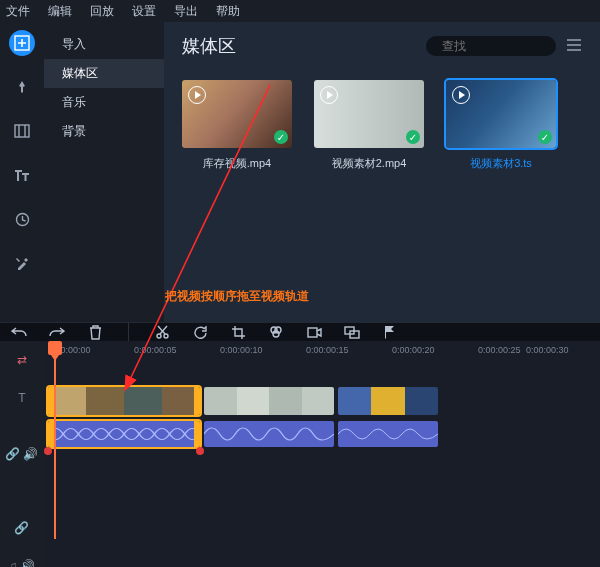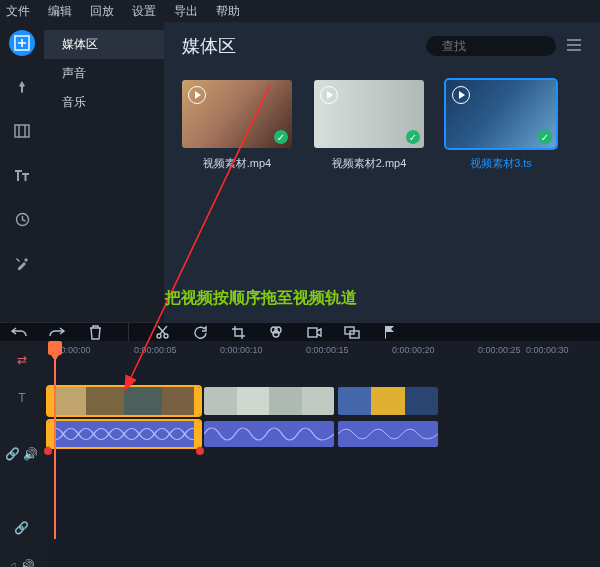--- a/index.html
+++ b/index.html
@@ -40,21 +40,21 @@
   .tname.sel{color:#1e90ff}
   .play{position:absolute;left:6px;top:6px;width:18px;height:18px;border:1.5px solid #fff;border-radius:50%;display:flex;align-items:center;justify-content:center}
   .play:after{content:"";border-left:6px solid #fff;border-top:4px solid transparent;border-bottom:4px solid transparent;margin-left:2px}
   .check{position:absolute;right:4px;bottom:4px;width:14px;height:14px;background:#1fb66d;border-radius:50%;display:flex;align-items:center;justify-content:center;color:#fff;font-size:10px}
   .timg1{background:linear-gradient(130deg,#c9a06a 0%,#a5745e 45%,#472d22 100%)}
   .timg2{background:linear-gradient(90deg,#d7dedb 0%,#c4ccc9 50%,#b0b9b6 100%)}
   .timg3{background:linear-gradient(130deg,#1a3a63 0%,#2a5a8a 45%,#6aa3d0 100%)}
 
   
   .arrow-wrap{position:absolute;left:0;top:0;width:600px;height:567px;pointer-events:none;z-index:50}
-  .anno{position:absolute;left:165px;top:288px;color:#84cc16;font-size:16px;font-weight:600;pointer-events:none;z-index:51}
+  .anno{position:absolute;left:165px;top:288px;color:#f97316;font-size:12px;font-weight:600;pointer-events:none;z-index:51}
 
   
   .toolbar{height:34px;background:#0d1117;border-top:1px solid #232a34;display:flex;align-items:center;padding:0 10px;gap:20px;color:#b9c2d1}
   .toolbar .sep{width:1px;height:18px;background:#2a313d;margin:0 4px}
   .tbicon{display:flex;align-items:center;justify-content:center;width:18px;height:18px}
   .tbicon svg{display:block}
 
   
   .timeline{flex:1;background:#181d27;display:flex}
   .trackrail{width:44px;background:#1a1f27;display:flex;flex-direction:column;align-items:center;gap:24px;padding-top:12px;color:#7a8294;font-size:12px}
@@ -131,23 +131,24 @@
           </svg>
       </div>
       <div class="rbtn">
         <svg width="15" height="15" viewBox="0 0 15 15" fill="#9aa3b2">
             <path d="M3 12l6-6 2 2-6 6H3v-2zm8-10l2 2-2 2-2-2 2-2zM2 2l3 3-1 1-3-3 1-1z"></path>
           </svg>
       </div>
     </div>
 
     <div class="tree">
+      <div class="ti">导入</div>
       <div class="ti sel">媒体区</div>
-      <div class="ti">声音</div>
       <div class="ti">音乐</div>
+      <div class="ti">背景</div>
     </div>
 
     <div class="media">
       <div class="media-head">
         <h2>媒体区</h2>
         <div style="display:flex;align-items:center">
           <div class="search">
             <svg width="12" height="12" viewBox="0 0 12 12" fill="none" stroke="#7a8294" stroke-width="1.4">
                 <circle cx="5" cy="5" r="3.5"></circle>
                 <path d="M8 8l3 3"></path>
@@ -160,21 +161,21 @@
               </svg>
           </div>
         </div>
       </div>
       <div class="thumbs">
         <div class="thumb">
           <div class="timg timg1">
               <div class="play"></div>
               <div class="check">✓</div>
             </div>
-          <div class="tname">视频素材.mp4</div>
+          <div class="tname">库存视频.mp4</div>
         </div>
         <div class="thumb">
           <div class="timg timg2">
               <div class="play"></div>
               <div class="check">✓</div>
             </div>
           <div class="tname">视频素材2.mp4</div>
         </div>
         <div class="thumb">
           <div class="timg timg3 sel">

